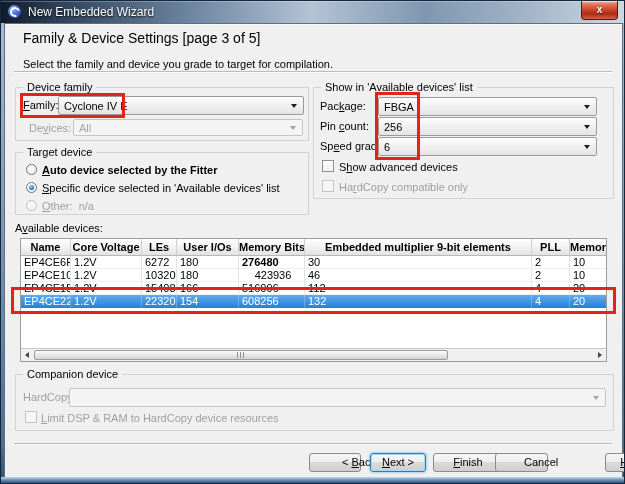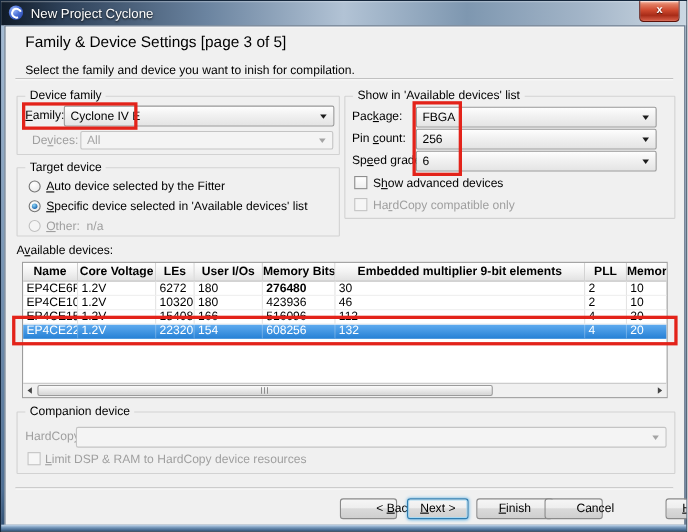--- a/index.html
+++ b/index.html
@@ -75,51 +75,51 @@
        background:linear-gradient(180deg,#c7d9ec,#7295b8 45%,#31537a);}
   u{text-decoration:underline;}
 </style>
 </head>
 <body>
 
 <div class="win">
 
   <div class="titlebar">
     <span class="app-icon"></span>
-    <span class="title-text">New Project Cyclone</span>
+    <span class="title-text">New Embedded Wizard</span>
     <div class="close-btn">
       <span class="close-x">x</span>
     </div>
   </div>
 
   <div class="client"></div>
 
   <div class="h1">Family &amp; Device Settings [page 3 of 5]</div>
-  <div class="sub">Select the family and device you want to inish for compilation.</div>
+  <div class="sub">Select the family and device you grade to target for compilation.</div>
   <div class="sep" style="left:13px;top:70px;width:598px;"></div>
 
   <div class="gbox" style="left:14px;top:86px;width:294px;height:54px;">
     <span class="gtitle">Device family</span>
   </div>
   <span class="lbl" style="left:22px;top:98px;"><u>F</u>amily:</span>
   <div class="combo" style="left:57px;top:95px;width:246px;height:19px;">
     <span class="val">Cyclone IV E</span>
     <span class="arr"></span>
   </div>
   <span class="lbl dis" style="left:28px;top:121px;">De<u>v</u>ices:</span>
   <div class="combo off" style="left:72px;top:118px;width:230px;height:17px;">
     <span class="val" style="padding-top:2px;">All</span>
     <span class="arr"></span>
   </div>
 
   <div class="gbox" style="left:14px;top:151px;width:294px;height:63px;">
     <span class="gtitle">Target device</span>
   </div>
   <span class="radio" style="left:25px;top:163px;"></span>
-  <span class="lbl" style="left:41px;top:163px;"><u>A</u>uto device selected by the Fitter</span>
+  <span class="lbl" style="left:41px;top:163px;font-weight:bold;"><u>A</u>uto device selected by the Fitter</span>
   <span class="radio sel" style="left:25px;top:181px;"></span>
   <span class="lbl" style="left:41px;top:181px;"><u>S</u>pecific device selected in 'Available devices' list</span>
   <span class="radio off" style="left:25px;top:199px;"></span>
   <span class="lbl dis" style="left:41px;top:199px;"><u>O</u>ther: &nbsp;n/a</span>
 
   <div class="gbox" style="left:312px;top:86px;width:301px;height:112px;">
     <span class="gtitle">Show in 'Available devices' list</span>
   </div>
   <span class="lbl" style="left:319px;top:99px;">Pac<u>k</u>age:</span>
   <div class="combo" style="left:377px;top:96px;width:219px;height:19px;">
@@ -161,21 +161,21 @@
       <div class="td" style="width:66px;font-weight:bold;">276480</div>
       <div class="td" style="width:227px;">30</div>
       <div class="td" style="width:38px;">2</div>
       <div class="td" style="width:36px;border-right:none;">10</div>
     </div>
     <div class="trow">
       <div class="td" style="width:50px;">EP4CE10F17C6</div>
       <div class="td" style="width:71px;">1.2V</div>
       <div class="td" style="width:35px;">10320</div>
       <div class="td" style="width:62px;">180</div>
-      <div class="td" style="width:66px;">423936</div>
+      <div class="td" style="width:66px;text-align:center;">423936</div>
       <div class="td" style="width:227px;">46</div>
       <div class="td" style="width:38px;">2</div>
       <div class="td" style="width:36px;border-right:none;">10</div>
     </div>
     <div class="trow">
       <div class="td" style="width:50px;">EP4CE15F17C6</div>
       <div class="td" style="width:71px;">1.2V</div>
       <div class="td" style="width:35px;">15408</div>
       <div class="td" style="width:62px;">166</div>
       <div class="td" style="width:66px;">516096</div>

